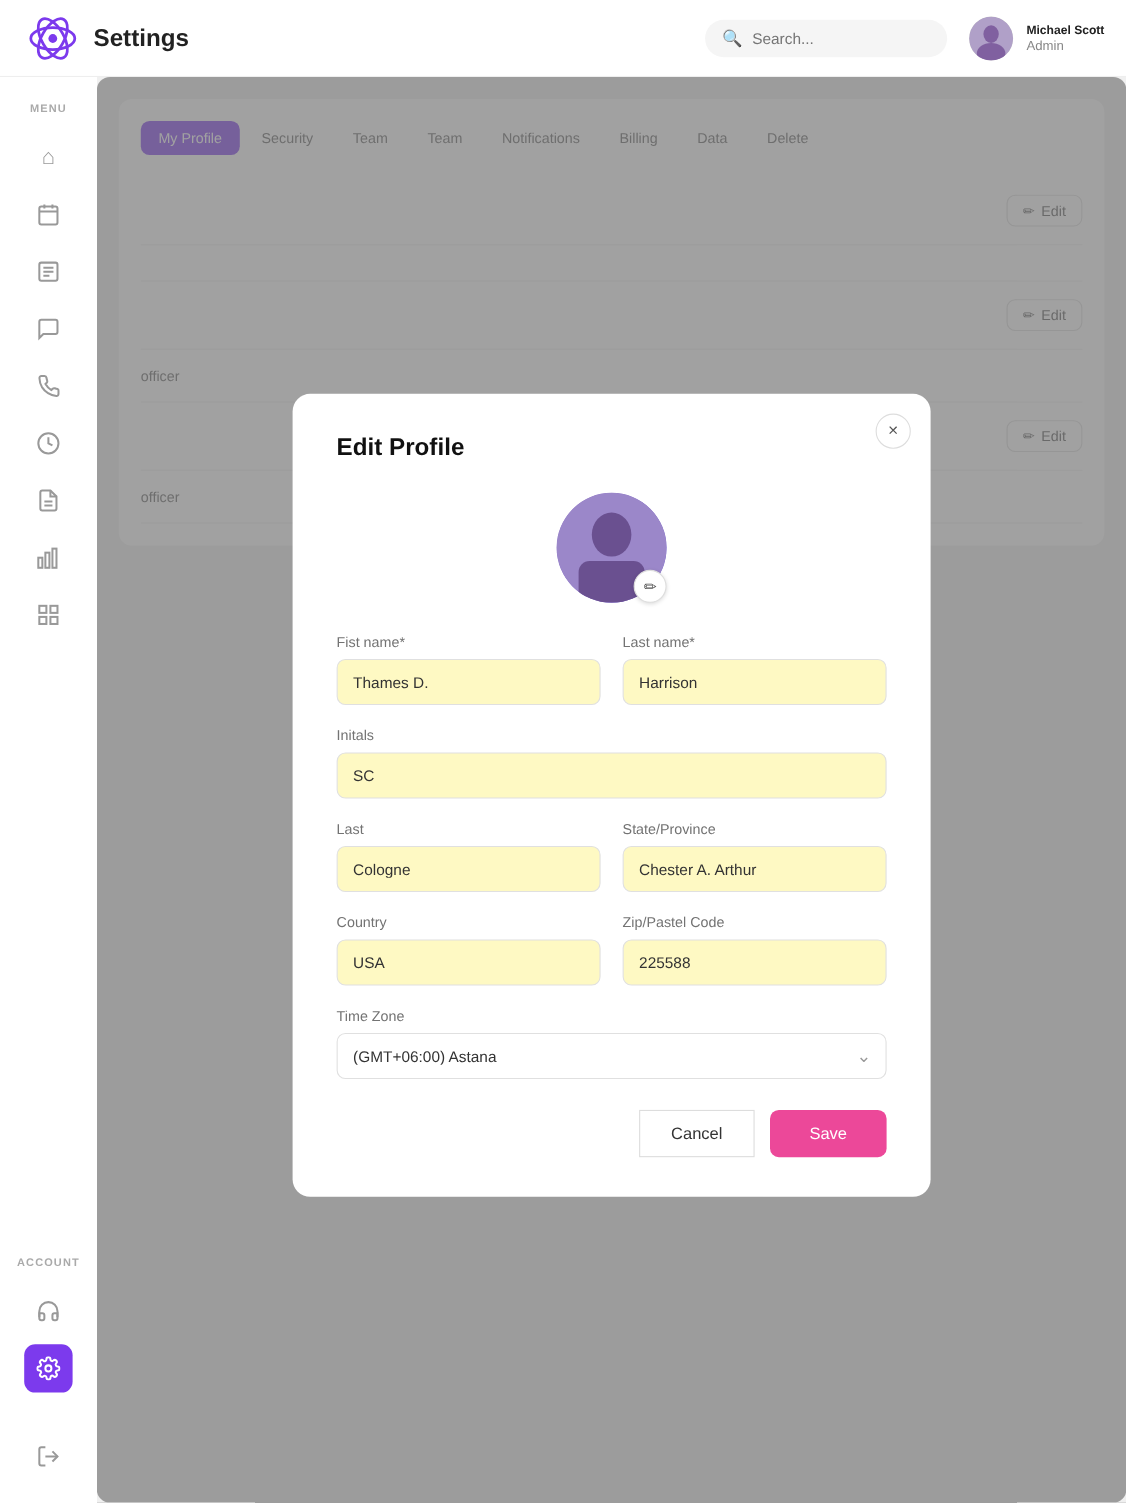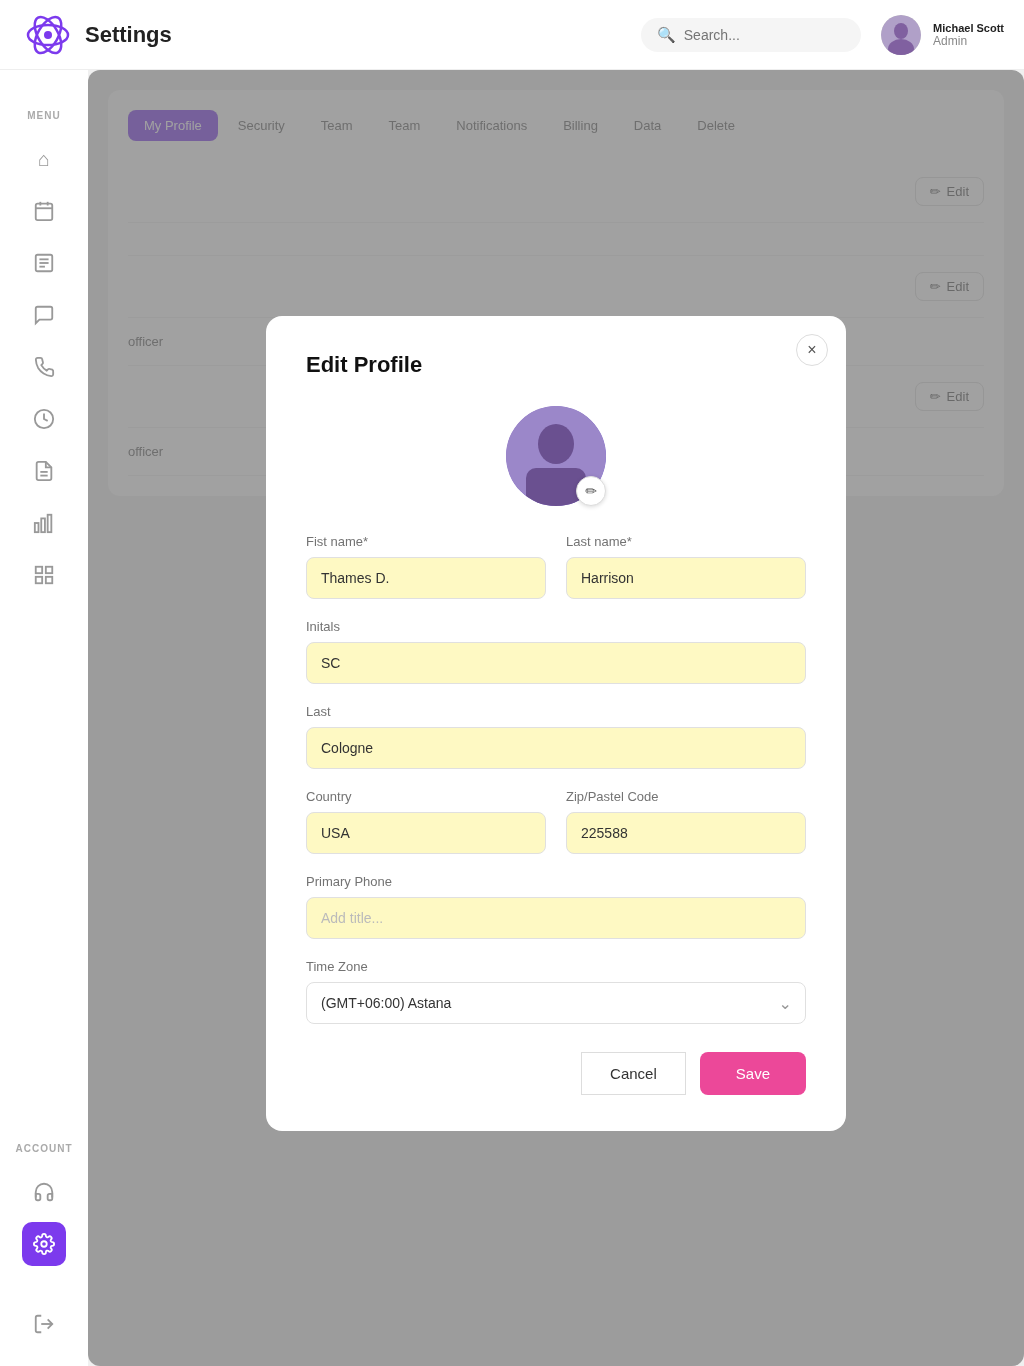--- a/index.html
+++ b/index.html
@@ -26,21 +26,21 @@
     .user-role { font-size: 12px; color: #888; }
 
     
     .sidebar {
       position: fixed; top: 70px; left: 0; bottom: 0; width: 88px;
       background: #fff; display: flex; flex-direction: column;
       align-items: center; padding: 20px 0; gap: 8px; z-index: 99;
     }
     .menu-label {
       font-size: 10px; font-weight: 600; color: #aaa; letter-spacing: 1px;
-      margin-bottom: 8px; margin-top: 20px; text-align: center;
+      margin-bottom: 8px; margin-top: 4px; text-align: center;
     }
     .sidebar-icon {
       width: 44px; height: 44px; border-radius: 10px;
       display: flex; align-items: center; justify-content: center;
       cursor: pointer; color: #999; font-size: 20px;
       transition: background 0.2s;
     }
     .sidebar-icon.active { background: #7c3aed; color: #fff; }
     .sidebar-spacer { flex: 1; }
     .account-label {
@@ -344,39 +344,37 @@
           <label class="form-label">Initals</label>
           <input class="form-input" type="text" value="SC" style="">
         </div>
       </div>
 
       <div class="form-row">
         <div class="form-group">
           <label class="form-label">Last</label>
           <input class="form-input" type="text" value="Cologne" style="">
         </div>
+        <div class="form-group">
+          <label class="form-label">State/Province</label>
+          <input class="form-input" type="text" value="Chester A. Arthur" style="">
+        </div>
       </div>
 
       <div class="form-row">
         <div class="form-group">
           <label class="form-label">Country</label>
           <input class="form-input" type="text" value="USA" style="">
         </div>
         <div class="form-group">
           <label class="form-label">Zip/Pastel Code</label>
           <input class="form-input" type="text" value="225588" style="">
         </div>
       </div>
 
-      <div class="form-row">
-        <div class="form-group" style="flex: 0 0 100%;">
-          <label class="form-label">Primary Phone</label>
-          <input class="form-input" type="text" placeholder="Add title..." style="">
-        </div>
-      </div>
 
       <div class="form-row">
         <div class="form-group" style="flex: 0 0 100%;">
           <label class="form-label">Time Zone</label>
           <div class="select-wrap">
             <select class="form-select">
               <option>(GMT+06:00) Astana</option>
               <option>UTC</option>
               <option>(GMT-05:00) Eastern Time</option>
               <option>(GMT-08:00) Pacific Time</option>

